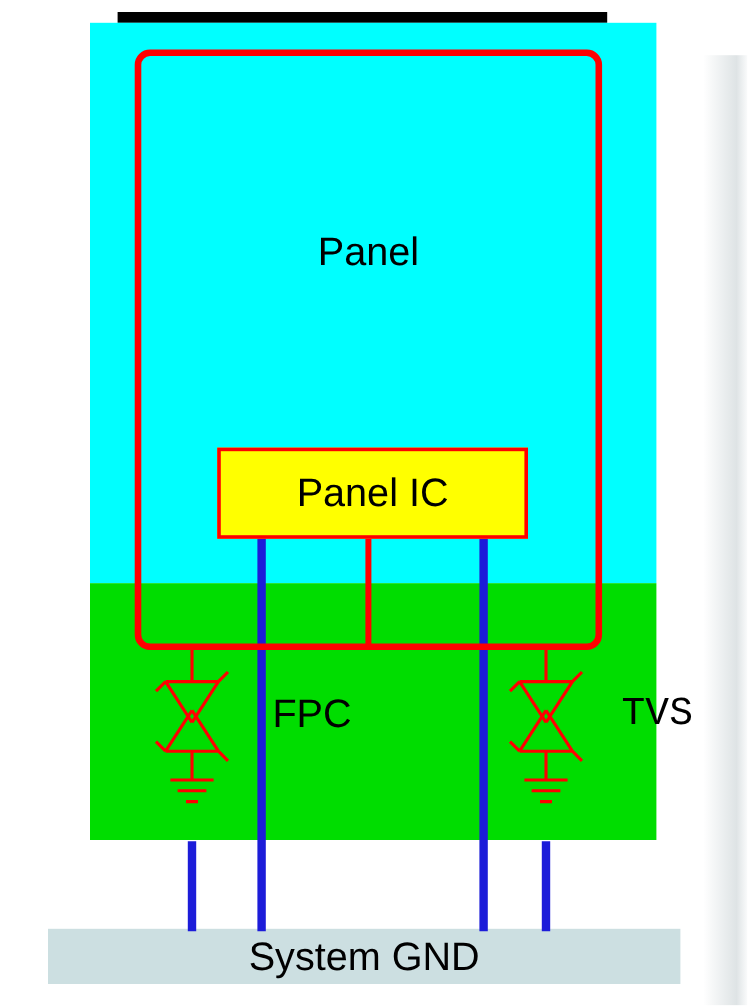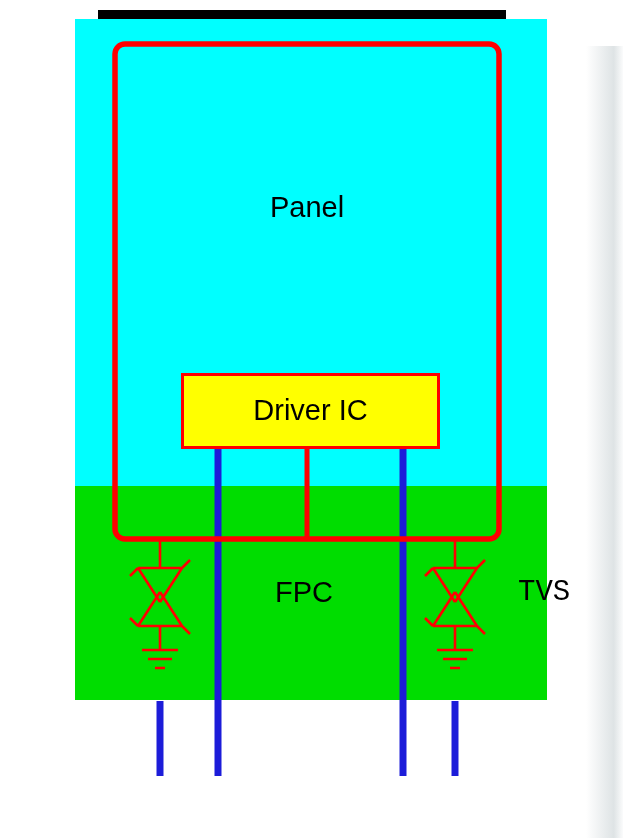--- a/index.html
+++ b/index.html
@@ -50,68 +50,71 @@
     left: 181px; top: 373px;
     width: 259px; height: 76px;
     background: #ffff00;
     border: 3px solid #ff0000;
     box-sizing: border-box;
     display: flex;
     align-items: center;
     justify-content: center;
   }
   .diagram-label {
-    font-size: 29px;
+    font-size: 33px;
     line-height: 1.1;
     color: #000000;
     white-space: nowrap;
   }
   .panel-label {
     left: 113px; top: 192px;
     width: 388px;
     text-align: center;
   }
   .vcom-label { left: 503px; top: 226px; }
-  .fpc-label  { left: 227px; top: 577px; margin-left: 48px; }
+  .fpc-label  { left: 227px; top: 577px; }
   .tvs-label  { left: 518px; top: 577px; font-family: Liberation Mono, monospace; }
   .edge-shade {
     left: 586px; top: 46px;
     width: 37px; height: 792px;
     background: linear-gradient(90deg,
       rgba(255,255,255,0) 0%,
       rgba(173,186,190,0.40) 75%,
       rgba(225,231,233,0.15) 100%);
   }
 </style>
 </head>
 <body>
 
 <div class="canvas">
 
   <div class="abs top-bar"></div>
   <div class="abs panel-region"></div>
   <div class="abs fpc-region"></div>
 
+  <div class="abs sysgnd-bar">
+    <span class="diagram-label">System GND</span>
+  </div>
 
   <svg class="abs overlay-svg" viewBox="0 0 623 838">
 
     <line x1="218" y1="448" x2="218" y2="776" stroke="#1c1cd9" stroke-width="7"></line>
     <line x1="403" y1="448" x2="403" y2="776" stroke="#1c1cd9" stroke-width="7"></line>
     <line x1="160" y1="701" x2="160" y2="776" stroke="#1c1cd9" stroke-width="7"></line>
     <line x1="455" y1="701" x2="455" y2="776" stroke="#1c1cd9" stroke-width="7"></line>
 
     <rect x="115" y="44" width="384" height="495" rx="10" ry="10" fill="none" stroke="#ff0000" stroke-width="5.5"></rect>
     <line x1="307" y1="448" x2="307" y2="539" stroke="#ff0000" stroke-width="5"></line>
 
     <path transform="translate(160,0)" d="M0 539 V568 M-22 568 H22 M-22 568 L-30 576 M22 568 L30 560 M-22 568 L0 602 M22 568 L0 602 M-22 626 H22 M-22 626 L-30 618 M22 626 L30 634 M-22 626 L0 592 M22 626 L0 592 M0 626 V650 M-18 650 H18 M-12 659 H12 M-5 668 H5" fill="none" stroke="#ff0000" stroke-width="2.6"></path>
     <path transform="translate(455,0)" d="M0 539 V568 M-22 568 H22 M-22 568 L-30 576 M22 568 L30 560 M-22 568 L0 602 M22 568 L0 602 M-22 626 H22 M-22 626 L-30 618 M22 626 L30 634 M-22 626 L0 592 M22 626 L0 592 M0 626 V650 M-18 650 H18 M-12 659 H12 M-5 668 H5" fill="none" stroke="#ff0000" stroke-width="2.6"></path>
   </svg>
 
   <div class="abs driver-ic">
-    <span class="diagram-label">Driver IC</span>
+    <span class="diagram-label">Panel IC</span>
   </div>
 
   <div class="abs diagram-label panel-label">Panel</div>
   <div class="abs diagram-label fpc-label">FPC</div>
   <div class="abs diagram-label tvs-label">TVS</div>
 
   <div class="abs edge-shade"></div>
 
 </div>
 

